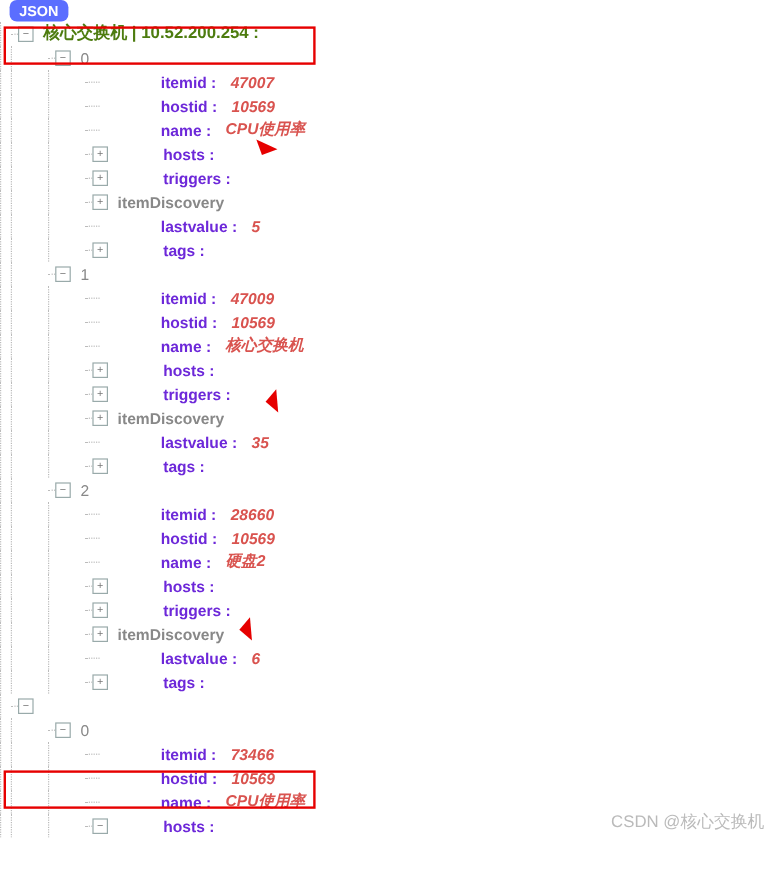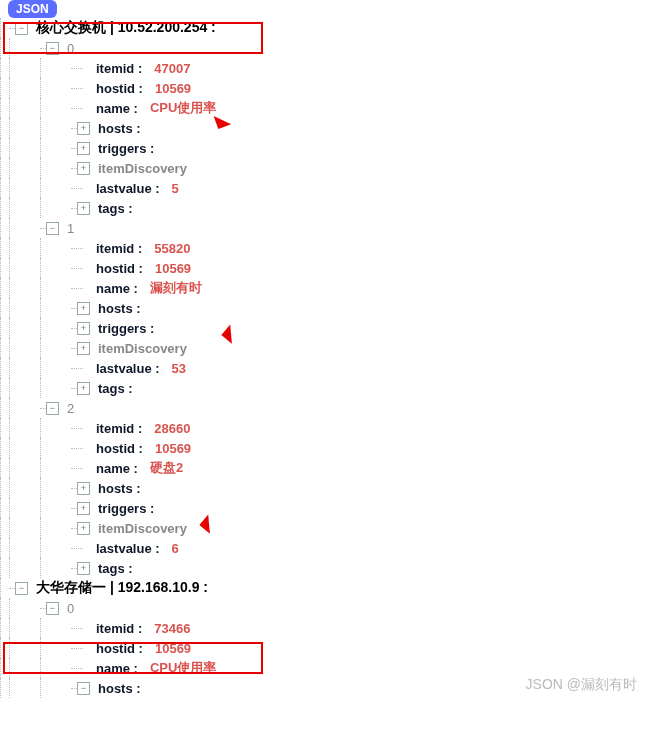--- a/index.html
+++ b/index.html
@@ -62,30 +62,31 @@
   }
   .hline {
     display: inline-block;
     border-top: 1px dotted #bbb;
     flex-shrink: 0;
   }
   .key {
     font-weight: bold;
     white-space: pre;
   }
-  .key.green { color: #0f172a; }
+  .key.green { color: #6d28d9; margin-left: 38px; }
   .key.gray { color: #888; }
   .val {
     font-weight: bold;
     color: #d9534f;
     margin-left: 12px;
+    font-style: italic;
   }
   .host-title {
     font-weight: bold;
-    color: #000000;
+    color: #4d7c0f;
     font-size: 14px;
   }
   .idx {
     color: #888;
     font-weight: normal;
     margin-left: 8px;
   }
   .highlight-box {
     position: absolute;
     border: 2px solid #e60000;
@@ -223,39 +224,39 @@
         <span class="toggle">−</span>
         <span class="idx">1</span>
       </div>
       <div class="node-row">
           <span class="indent" style="width:8px;"></span>
           <span class="indent" style="width:30px;"></span>
           <span class="indent" style="width:30px;"></span>
           <span class="hline" style="width:12px;"></span>
           <span class="spacer"></span>
           <span class="key green">itemid :</span>
-          <span class="val">55820</span>
+          <span class="val">47009</span>
         </div>
       <div class="node-row">
           <span class="indent" style="width:8px;"></span>
           <span class="indent" style="width:30px;"></span>
           <span class="indent" style="width:30px;"></span>
           <span class="hline" style="width:12px;"></span>
           <span class="spacer"></span>
           <span class="key green">hostid :</span>
           <span class="val">10569</span>
         </div>
       <div class="node-row">
           <span class="indent" style="width:8px;"></span>
           <span class="indent" style="width:30px;"></span>
           <span class="indent" style="width:30px;"></span>
           <span class="hline" style="width:12px;"></span>
           <span class="spacer"></span>
           <span class="key green">name :</span>
-          <span class="val">漏刻有时</span>
+          <span class="val">核心交换机</span>
         </div>
       <div class="node-row">
           <span class="indent" style="width:8px;"></span>
           <span class="indent" style="width:30px;"></span>
           <span class="indent" style="width:30px;"></span>
           <span class="hline" style="width:6px;"></span>
           <span class="toggle">+</span>
           <span style="width:8px;"></span>
           <span class="key green">hosts :</span>
         </div>
@@ -277,21 +278,21 @@
           <span style="width:8px;"></span>
           <span class="key gray">itemDiscovery</span>
         </div>
       <div class="node-row">
           <span class="indent" style="width:8px;"></span>
           <span class="indent" style="width:30px;"></span>
           <span class="indent" style="width:30px;"></span>
           <span class="hline" style="width:12px;"></span>
           <span class="spacer"></span>
           <span class="key green">lastvalue :</span>
-          <span class="val">53</span>
+          <span class="val">35</span>
         </div>
       <div class="node-row">
           <span class="indent" style="width:8px;"></span>
           <span class="indent" style="width:30px;"></span>
           <span class="indent" style="width:30px;"></span>
           <span class="hline" style="width:6px;"></span>
           <span class="toggle">+</span>
           <span style="width:8px;"></span>
           <span class="key green">tags :</span>
         </div>
@@ -377,21 +378,20 @@
         </div>
     </div>
   </div>
 
   <div class="node">
     <div class="node-row">
       <span class="indent" style="width:8px;"></span>
       <span class="hline" style="width:6px;"></span>
       <span class="toggle">−</span>
       <span style="width:8px;"></span>
-      <span class="host-title">大华存储一 | 192.168.10.9 :</span>
     </div>
     <div class="children">
       <div class="node-row">
         <span class="indent" style="width:8px;"></span>
         <span class="indent" style="width:30px;"></span>
         <span class="hline" style="width:6px;"></span>
         <span class="toggle">−</span>
         <span class="idx">0</span>
       </div>
       <div class="node-row">
@@ -428,13 +428,13 @@
           <span class="hline" style="width:6px;"></span>
           <span class="toggle">−</span>
           <span style="width:8px;"></span>
           <span class="key green">hosts :</span>
         </div>
     </div>
   </div>
 
 </div>
 
-<div class="watermark">JSON @漏刻有时</div>
+<div class="watermark">CSDN @核心交换机</div>
 
 </body></html>

